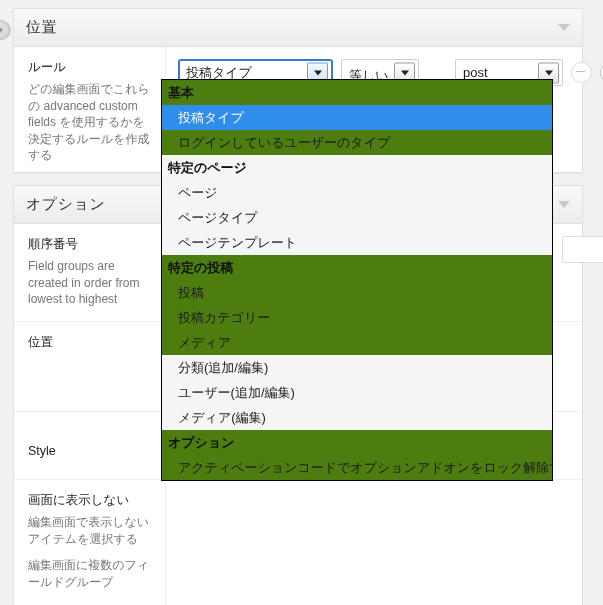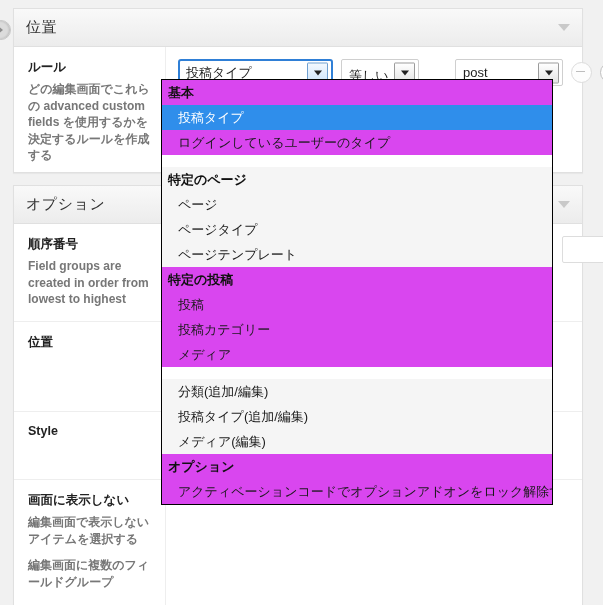--- a/index.html
+++ b/index.html
@@ -84,30 +84,29 @@
   .field-label {
     width: 152px;
     min-width: 152px;
     box-sizing: border-box;
     padding: 12px 14px 14px 14px;
     border-right: 1px solid #eeeeee;
   }
   .field-label .lbl {
     display: block;
     font-size: 12.5px;
-    font-weight: bold;
+    font-weight: normal;
     color: #222;
     margin-bottom: 5px;
   }
   .field-label .desc {
     display: block;
     font-size: 12px;
     line-height: 16.5px;
     color: #777;
-    font-weight: bold;
   }
   .field-body {
     flex: 1;
     padding: 12px 12px 14px 12px;
     box-sizing: border-box;
     position: relative;
   }
 
   
   .rule-line {
@@ -227,22 +226,22 @@
     top: 79px;
     width: 392px;
     border: 1px solid #000;
     background: #ffffff;
     box-sizing: border-box;
     z-index: 50;
     font-size: 13px;
     overflow: hidden;
   }
   .dd-group { }
-  .dd-group.shade { background: #f5f5f5; margin-top: 12px; }
-  .dd-group.plain { background: #d946ef; }
+  .dd-group.shade { background: #f5f5f5; }
+  .dd-group.plain { background: #4d7c0f; }
   .dd-head {
     font-weight: bold;
     color: #111;
     padding: 4px 6px 4px 6px;
     font-size: 13px;
     line-height: 17px;
     white-space: nowrap;
   }
   .dd-item {
     padding: 4px 6px 4px 16px;
@@ -319,21 +318,21 @@
       </div>
       <div class="field-body">
         <div style="position:absolute; left:250px; top:10px;">
           <select class="mini-sel"></select>
         </div>
       </div>
     </div>
 
     <div class="field-row" style="height:68px;">
       <div class="field-label">
-        <span class="lbl" style="font-weight:bold;">Style</span>
+        <span class="lbl" style="font-weight:normal;margin-top:20px;">Style</span>
       </div>
       <div class="field-body">
         <div style="position:absolute; left:250px; top:8px;">
           <select class="mini-sel"></select>
         </div>
       </div>
     </div>
 
     <div class="field-row" style="height:173px;">
       <div class="field-label">
@@ -366,21 +365,21 @@
         <div class="dd-item">ページテンプレート</div>
       </div>
       <div class="dd-group plain">
         <div class="dd-head">特定の投稿</div>
         <div class="dd-item">投稿</div>
         <div class="dd-item">投稿カテゴリー</div>
         <div class="dd-item">メディア</div>
       </div>
       <div class="dd-group shade">
         <div class="dd-item">分類(追加/編集)</div>
-        <div class="dd-item">投稿タイプ(追加/編集)</div>
+        <div class="dd-item">ユーザー(追加/編集)</div>
         <div class="dd-item">メディア(編集)</div>
       </div>
       <div class="dd-group plain">
         <div class="dd-head">オプション</div>
         <div class="dd-item">アクティベーションコードでオプションアドオンをロック解除する</div>
       </div>
     </div>
 
 </div>
 

